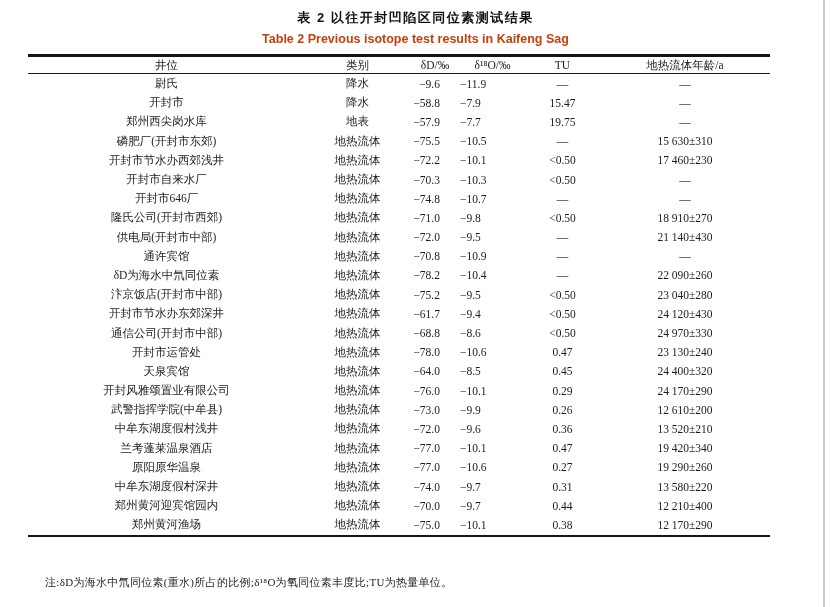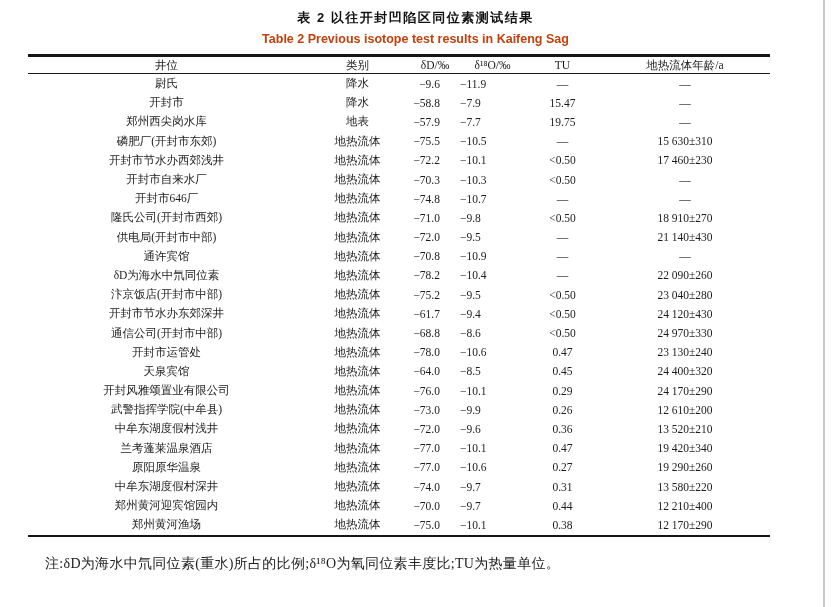--- a/index.html
+++ b/index.html
@@ -33,21 +33,21 @@
   .tbl td { height:19.2px; }
   .col0 { width:277px; }
   .col1 { width:105px; }
   .col2 { width:50px; }
   .col3 { width:65px; }
   .col4 { width:75px; }
   .col5 { width:170px; }
   .tbl td.c2 { text-align:right; padding-right:20px; }
   .tbl td.c3 { text-align:left; padding-right:22px; }
   .note {
-    margin:20px 0 0 45px; font-size:14px; line-height:14px; color:#1c1c1c;
+    margin:38px 0 0 45px; font-size:11px; line-height:14px; color:#1c1c1c;
     letter-spacing:0.3px;
   }
   .page-edge {
     position:absolute; top:0; right:6px; width:2px; height:607px;
     background:#c9c9c9;
   }
 </style>
 </head>
 <body>
 

